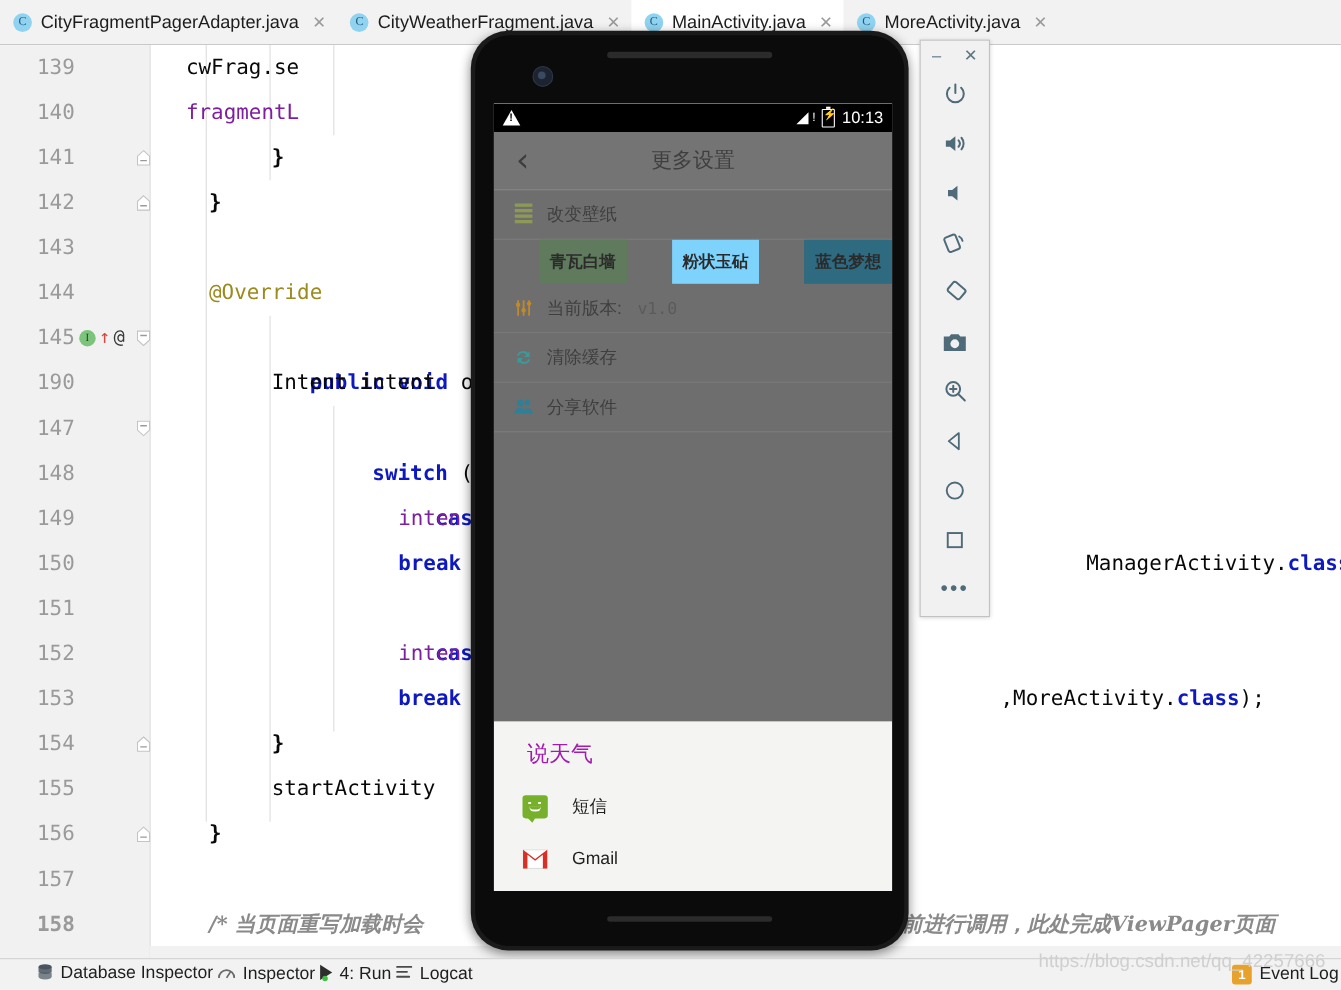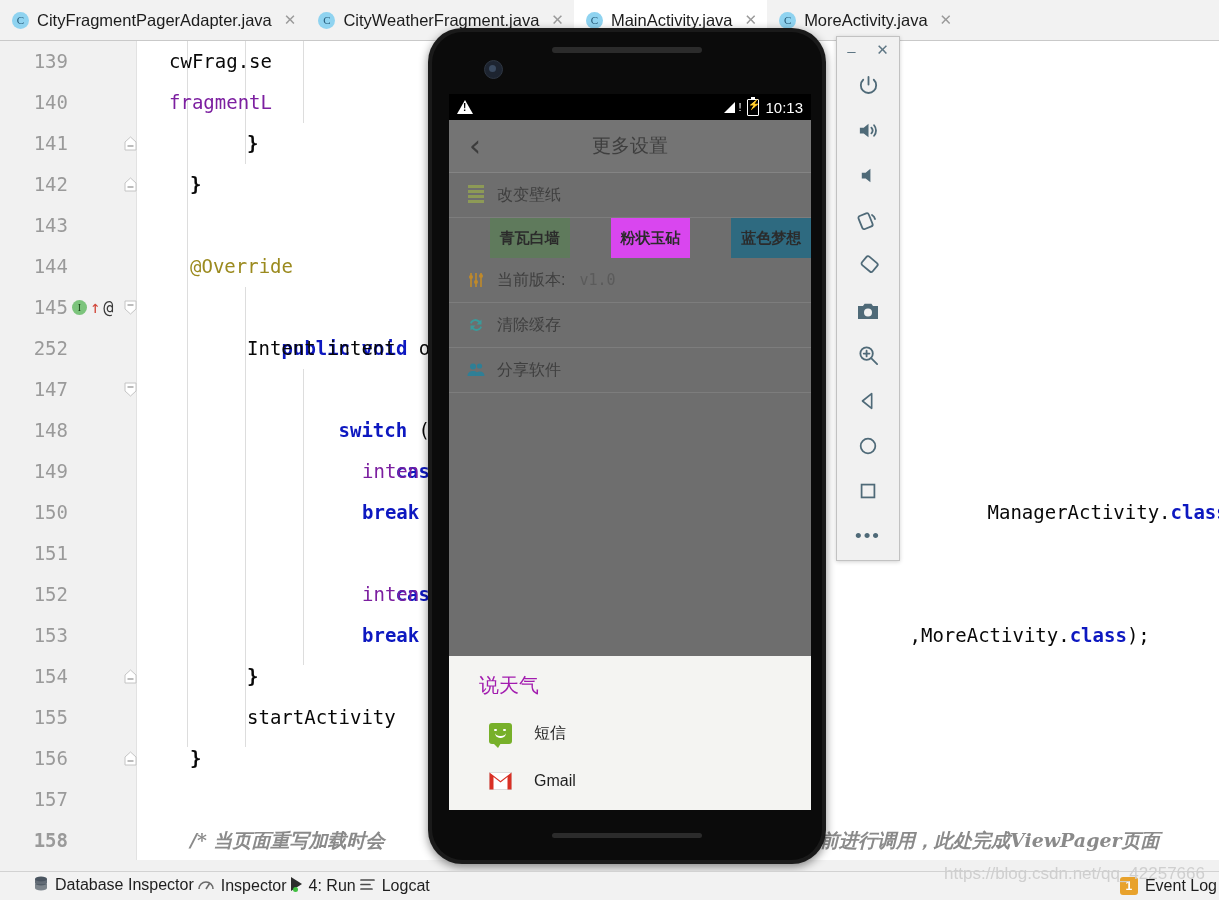--- a/index.html
+++ b/index.html
@@ -251,37 +251,37 @@
   .ico-lines { width:16px; }
   .ico-lines i {
     display:block; height:2.5px; background:#8d9a56; margin-bottom:2.5px;
   }
   .swatches { display: flex; height: 40px; }
   .swatch {
     flex: 1; display:flex; align-items:center; justify-content:center;
     color:#2b2b2b; font-size:15px; font-weight:700;margin-left:41px;
   }
   .sw1 { background:#5f7a5c; }
-  .sw2 { background:#d946ef; }
+  .sw2 { background:#7dd3fc; }
   .sw3 { background:#2e6a80; }
 
   
   .sharesheet {
     position: relative;
     background: #f4f4f2;
     height: 154px;
     padding: 12px 0 0 0;
   }
   .share-title {
     padding: 4px 0 10px 30px;
     color: #a21caf; font-size: 20px;
   }
   .share-row {
     display:flex; align-items:center; height: 48px;
-    padding-left: 40px; gap: 22px;
+    padding-left: 26px; gap: 22px;
     color: #1f1f1f; font-size: 16px;
   }
   .msg-icon {
     width: 23px; height: 21px; background: #77b02a; border-radius: 3px;
     position: relative;
   }
   .msg-icon::after {
     content:""; position:absolute; left:4px; bottom:-4px;
     border-left:5px solid transparent; border-right:3px solid transparent;
     border-top:5px solid #77b02a;
@@ -453,21 +453,21 @@
             <path d="M1 1 L12 1 L12 9 L6.5 14 L1 9 Z" fill="#fff" stroke="#c4c4c4"></path>
             <path d="M3.5 5 h6" stroke="#9a9a9a" stroke-width="1.3"></path>
           </svg>
       </span>
       <span class="codetext" style="left:190px;">
         <span class="kw">public</span><span> </span><span class="kw">void</span><span> onCli</span>
       </span>
     </div>
 
     <div class="line" style="top:287px;">
-      <span class="lnum">252</span>
+      <span class="lnum">190</span>
       <span class="codetext" style="left:247px;">Intent intent</span>
     </div>
 
     <div class="line" style="top:328px;">
       <span class="lnum">147</span>
       <span class="fold">
         <svg width="13" height="15" viewBox="0 0 13 15">
             <path d="M1 1 L12 1 L12 9 L6.5 14 L1 9 Z" fill="#fff" stroke="#c4c4c4"></path>
             <path d="M3.5 5 h6" stroke="#9a9a9a" stroke-width="1.3"></path>
           </svg>

